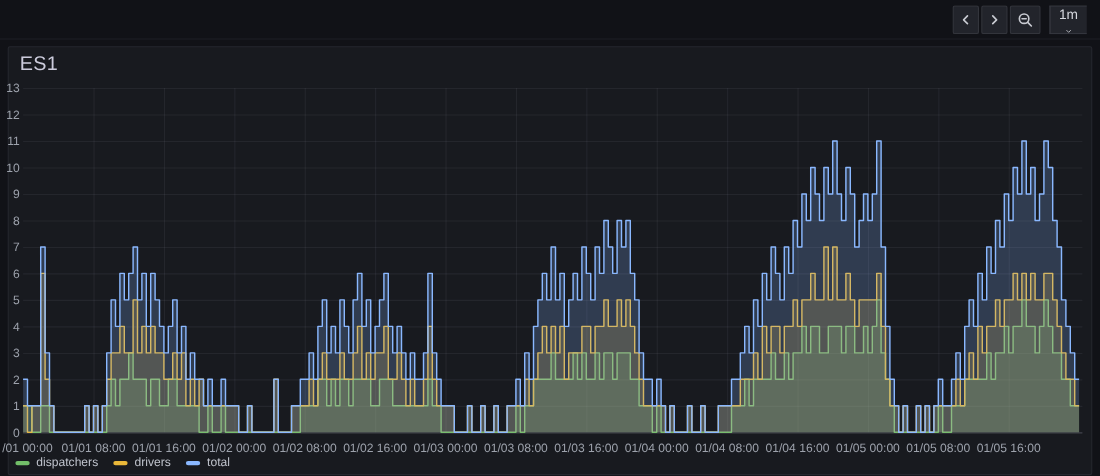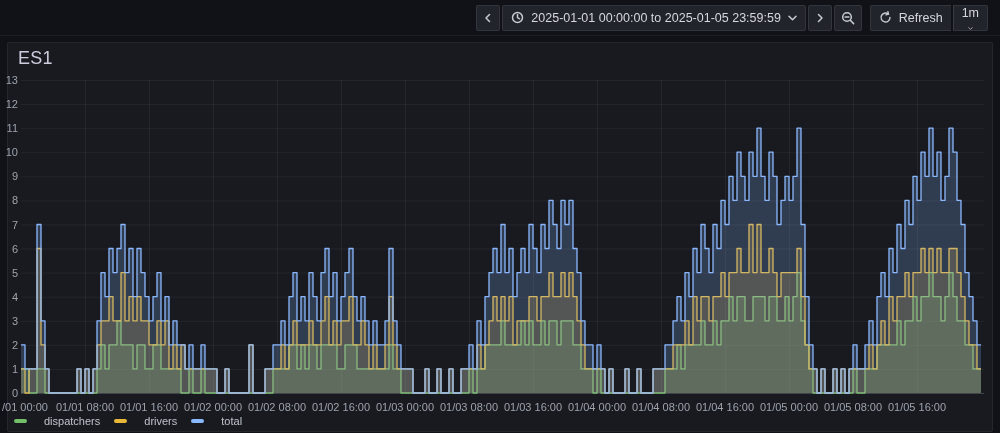--- a/index.html
+++ b/index.html
@@ -20,66 +20,49 @@
   .pair .tbtn:last-child{border-top-left-radius:0;border-bottom-left-radius:0;
         border-left:1px solid rgba(204,204,220,.15);flex-direction:column;}
   
   .panel{position:absolute;left:7px;top:42px;right:7px;bottom:1px;background:#181a1f;
          border:1px solid #25272e;border-radius:2px;}
   .panel-title{position:absolute;left:18px;top:48px;font-size:18px;font-weight:500;
          color:#ccccdc;letter-spacing:.2px;}
   #chart{position:absolute;left:0;top:0;width:1000px;height:433px;pointer-events:none;}
   #chart text{fill:#9da2ac;font-size:11px;font-family:"Liberation Sans","DejaVu Sans",sans-serif;}
   .legend{position:absolute;left:14px;top:415px;display:flex;gap:14px;align-items:center;}
-  .legend-item{display:flex;align-items:center;gap:17px;font-size:11px;color:#bfc3cc;cursor:pointer;}
+  .legend-item{display:flex;align-items:center;gap:6px;font-size:11px;color:#bfc3cc;cursor:pointer;}
   .swatch{width:13px;height:4px;border-radius:2px;display:inline-block;}
 </style>
 </head>
 <body>
 
 <div class="stage">
 
   <div class="topbar">
     <div class="tgroup">
       <button class="tbtn icon-only">
         <svg width="10" height="10" viewBox="0 0 10 10">
             <path d="M6.5 1.5 L3 5 L6.5 8.5"></path>
-          </svg>
-      </button>
-      <button class="tbtn">
-        <svg width="13" height="13" viewBox="0 0 13 13">
-          <circle cx="6.5" cy="6.5" r="5"></circle>
-            <path d="M6.5 3.6 V6.7 L8.6 7.8"></path>
-        </svg>
-        <span>2025-01-01 00:00:00 to 2025-01-05 23:59:59</span>
-        <svg width="9" height="6" viewBox="0 0 9 6">
-            <path d="M1 1.2 L4.5 4.8 L8 1.2"></path>
           </svg>
       </button>
       <button class="tbtn icon-only">
         <svg width="10" height="10" viewBox="0 0 10 10">
             <path d="M3.5 1.5 L7 5 L3.5 8.5"></path>
           </svg>
       </button>
       <button class="tbtn icon-only">
         <svg width="14" height="14" viewBox="0 0 14 14">
           <circle cx="6" cy="6" r="4.3"></circle>
             <line x1="9.3" y1="9.3" x2="12.6" y2="12.6"></line>
             <line x1="4.1" y1="6" x2="7.9" y2="6"></line>
         </svg>
       </button>
     </div>
     <div class="tgroup pair">
-      <button class="tbtn">
-        <svg width="13" height="13" viewBox="0 0 14 14">
-          <path d="M11.8 7 A4.8 4.8 0 1 1 9.9 3.2"></path>
-          <path d="M9.6 0.8 L10.2 3.4 L7.6 4.1" fill="none"></path>
-        </svg>
-        <span>Refresh</span>
-      </button>
       <button class="tbtn">
         <span>1m</span>
         <svg width="9" height="6" viewBox="0 0 9 6">
             <path d="M1 1.2 L4.5 4.8 L8 1.2"></path>
           </svg>
       </button>
     </div>
   </div>
 
   <div class="panel"></div>

